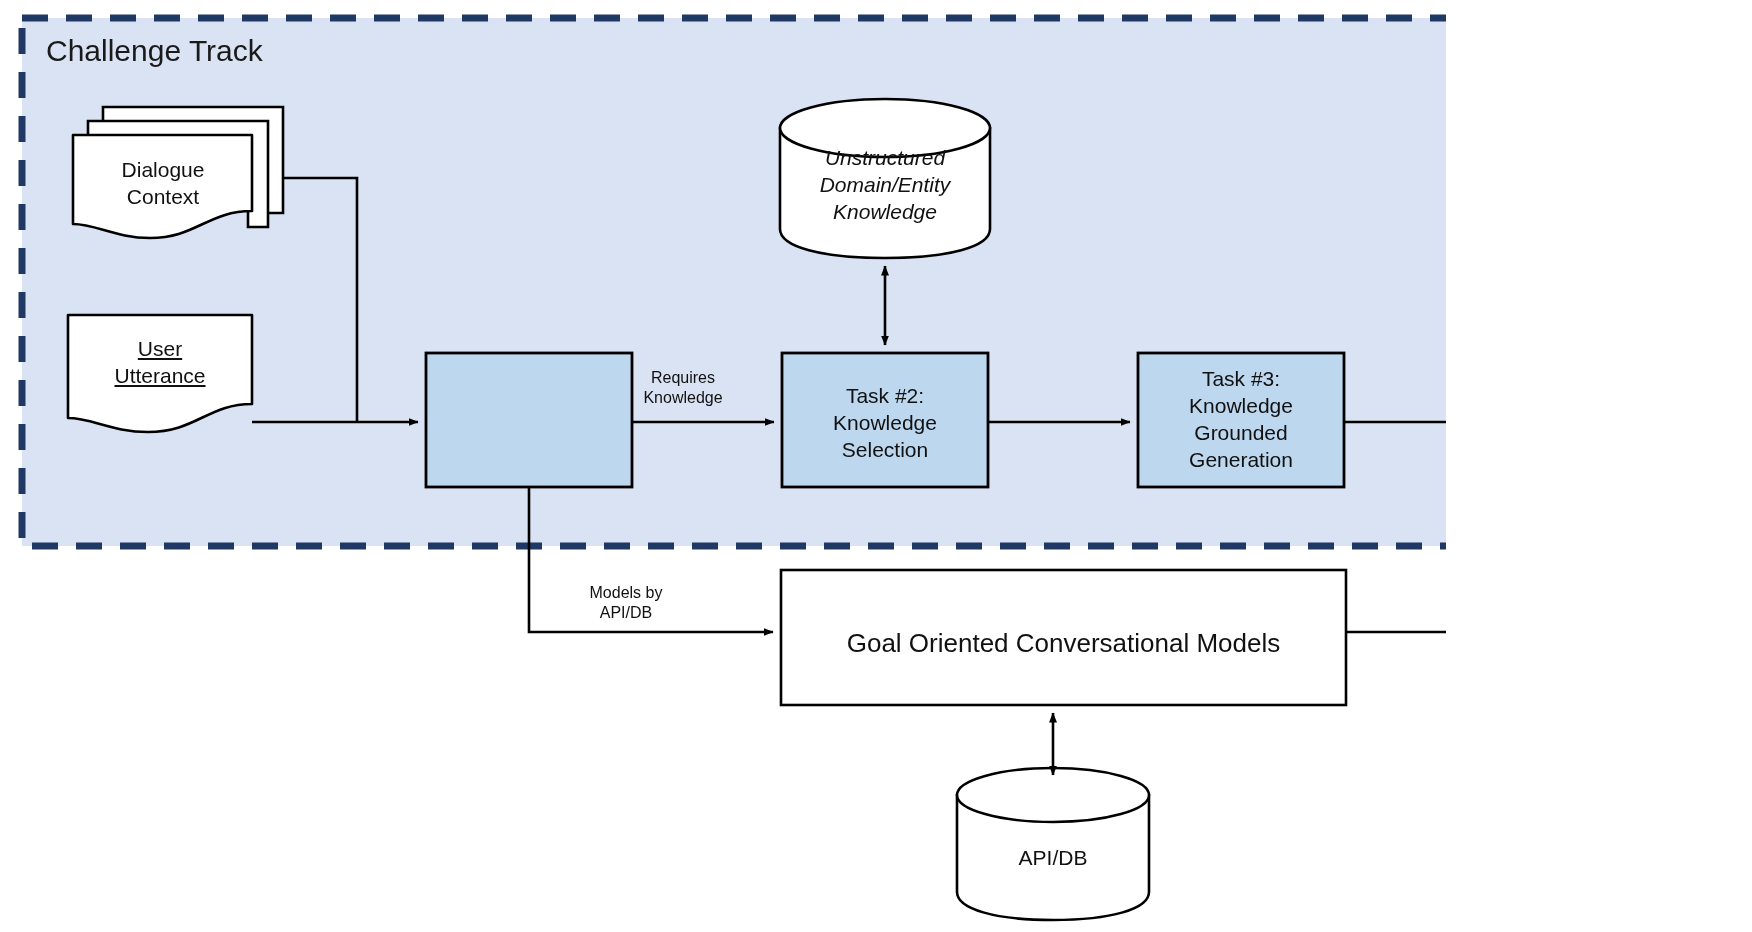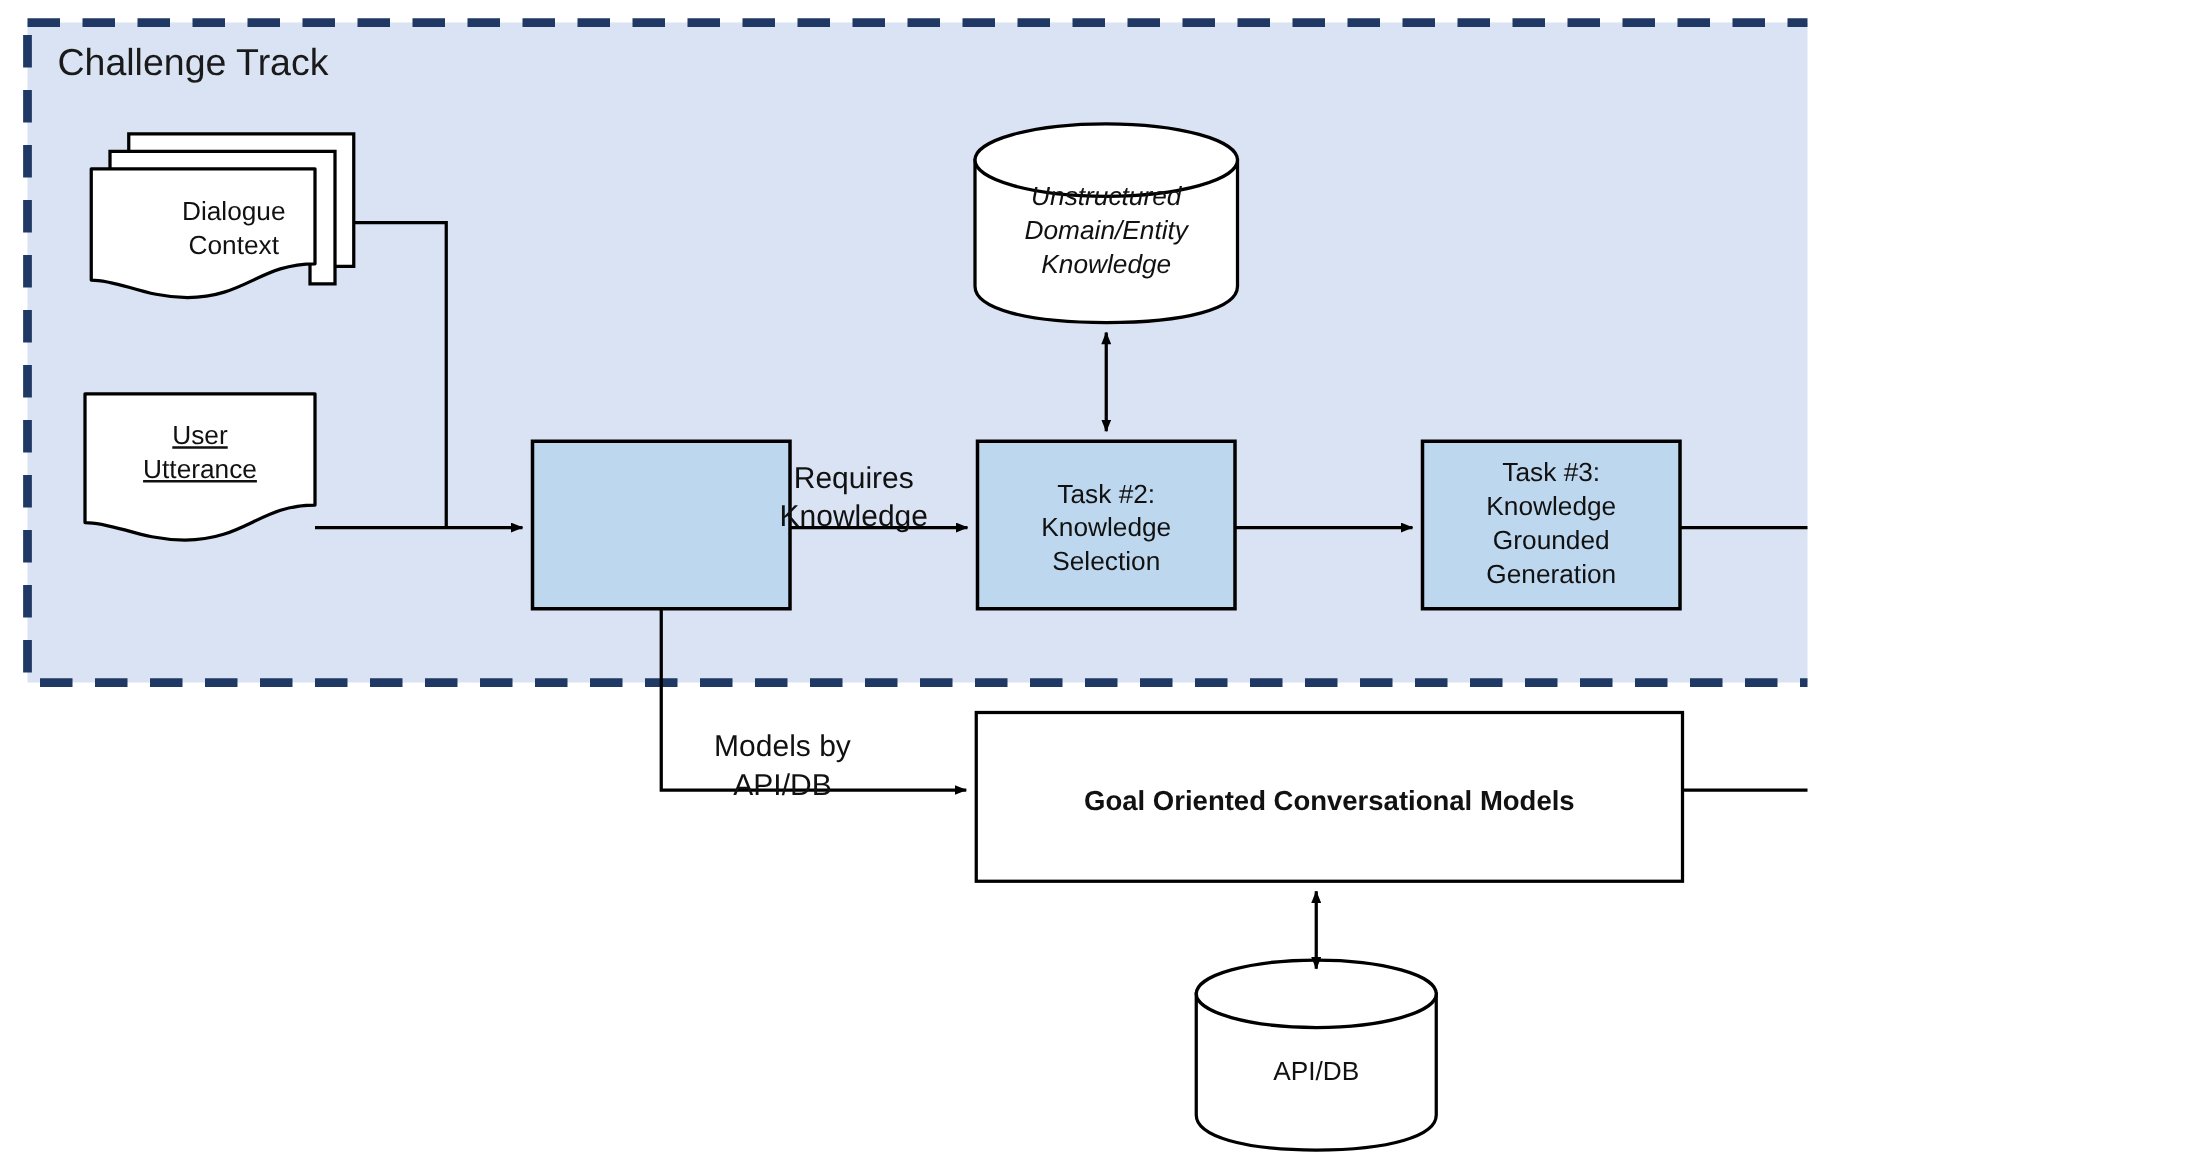--- a/index.html
+++ b/index.html
@@ -34,25 +34,24 @@
   }
   .lbl-title {
     font-size: 30px;
     color: #1a1a1a;
     text-align: left;
   }
   .lbl-node {
     font-size: 21px;
   }
   .lbl-edge {
-    font-size: 24px;
+    font-size: 16px;
   }
   .lbl-wide {
-    font-size: 22px;
-    font-weight: bold;
+    font-size: 26px;
   }
 </style>
 </head>
 <body>
 
 <div id="canvas">
 
   <svg class="layer" viewBox="0 0 1752 932">
     <defs>
       <marker id="ah" markerWidth="11" markerHeight="11" refX="9.4" refY="4" orient="auto" markerUnits="userSpaceOnUse">
@@ -120,21 +119,21 @@
 
     <path d="M529,487 L529,632 L773,632" fill="none" stroke="#000000" stroke-width="2.6" marker-end="url(#ah)"></path>
 
     <path d="M1346,632 L1585,632 L1585,487" fill="none" stroke="#000000" stroke-width="2.6" marker-end="url(#ah)"></path>
 
     <path d="M1053,713 L1053,775" fill="none" stroke="#000000" stroke-width="2.6" marker-end="url(#ah)" marker-start="url(#ahstart)"></path>
   </svg>
 
   <div class="lbl lbl-title" style="left:46px; top:32px; width:500px;">Challenge Track</div>
 
-  <div class="lbl lbl-node" style="left:73px; top:157px; width:180px;padding-left:24px;">Dialogue
+  <div class="lbl lbl-node" style="left:73px; top:157px; width:180px;">Dialogue
 Context</div>
 
   <div class="lbl lbl-node" style="left:68px; top:336px; width:184px;text-decoration:underline;">User
 Utterance</div>
 
 
   <div class="lbl lbl-node" style="left:782px; top:383px; width:206px;">Task #2:
 Knowledge
 Selection</div>
 

